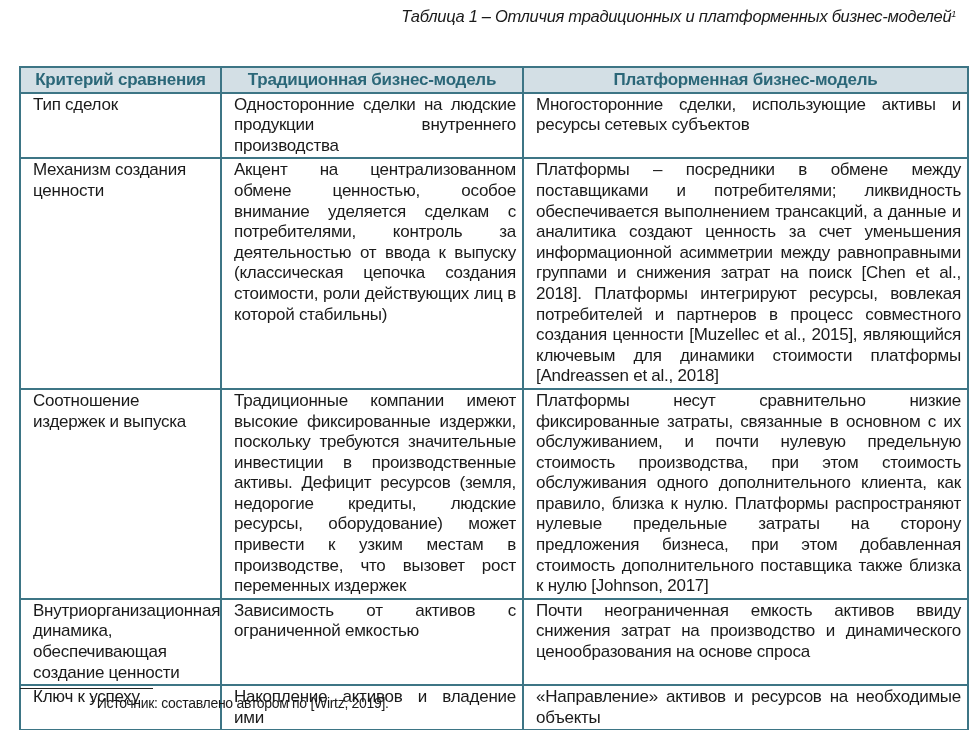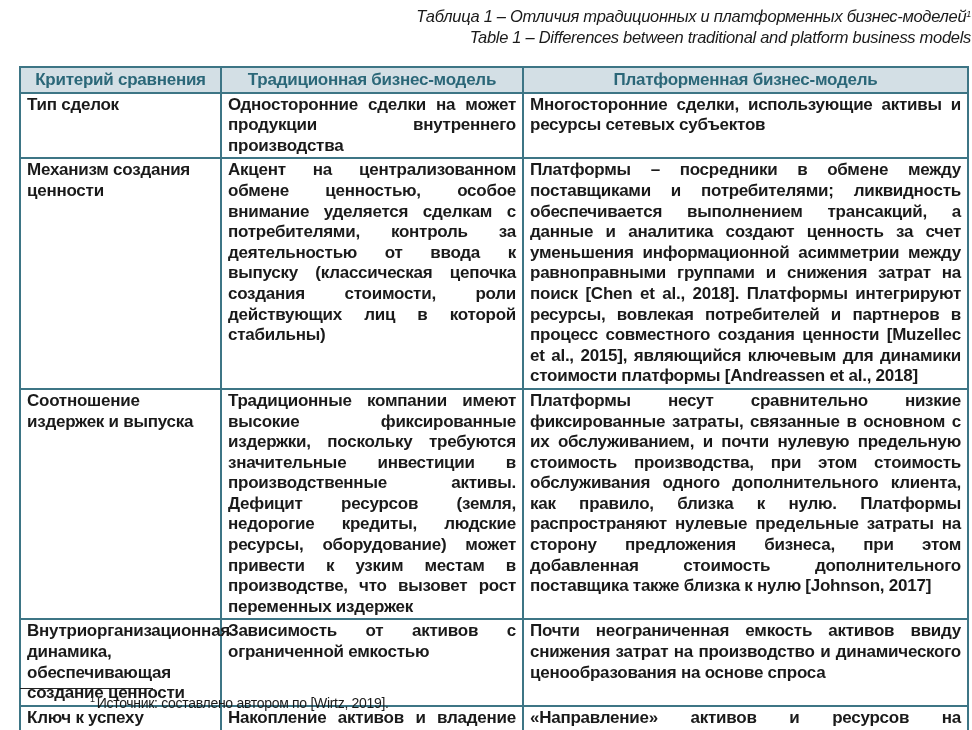--- a/index.html
+++ b/index.html
@@ -2,35 +2,34 @@
 <html><head>
 <meta charset="utf-8">
 <style>
   html, body { margin: 0; padding: 0; background: #ffffff; }
   body {
     width: 972px; height: 730px; position: relative; overflow: hidden;
     font-family: "Liberation Sans", "DejaVu Sans", sans-serif;
     color: #1a1a1a;
   }
   .caption {
-    position: absolute; right: 1px; top: 6px;
+    position: absolute; right: 16px; top: 6px;
     text-align: right; font-style: italic; font-size: 16.5px; line-height: 21px;
     letter-spacing: -0.3px;
   }
   .caption sup { font-size: 9px; vertical-align: top; position: relative; top: -2px; }
   table.main {
     position: absolute; left: 19px; top: 66px; width: 948px;
     border-collapse: collapse; table-layout: fixed;
     font-size: 17px; line-height: 20.6px; letter-spacing: -0.25px;
   }
   table.main th, table.main td {
     border: 2px solid #3d7585;
     vertical-align: top;
-    padding: 1px 6px 1px 6px;
-    font-weight: bold;
+    padding: 1px 6px 1px 12px;
   }
   table.main th {
     background: #d3dfe5; color: #2b6778; font-weight: bold;
     text-align: center; padding: 2px 6px 1px 6px; height: 19px;
   }
   td.c0 { text-align: left; }
   td.j { text-align: justify; text-align-last: left; }
   .footnote-rule {
     position: absolute; left: 20px; top: 688px; width: 133px; height: 0;
     border-top: 1.5px solid #222;
@@ -38,40 +37,39 @@
   .footnote {
     position: absolute; left: 42px; top: 695px; font-size: 14px; letter-spacing: -0.3px; margin-left: 48px;
   }
   .footnote sup { font-size: 9px; vertical-align: top; position: relative; top: -1px; margin-right: 2px; }
 </style>
 </head>
 <body>
 
 <div class="caption">
   <div><span>Таблица 1 – Отличия традиционных и платформенных бизнес-моделей</span><sup>1</sup></div>
-  <div>Table 1 – Differences between traditional and platform business models</div>
 </div>
 
 <table class="main">
   <colgroup>
     <col style="width:201px">
     <col style="width:302px">
     <col style="width:445px">
   </colgroup>
   <thead>
     <tr>
       <th>Критерий сравнения</th>
       <th>Традиционная бизнес-модель</th>
       <th>Платформенная бизнес-модель</th>
     </tr>
   </thead>
   <tbody>
     <tr style="height:44px">
       <td class="c0">Тип сделок</td>
-      <td class="j">Односторонние сделки на может продукции внутреннего производства</td>
+      <td class="j">Односторонние сделки на людские продукции внутреннего производства</td>
       <td class="j">Многосторонние сделки, использующие активы и ресурсы сетевых субъектов</td>
     </tr>
     <tr style="height:185px">
       <td class="c0">Механизм создания ценности</td>
       <td class="j">Акцент на централизованном обмене ценностью, особое внимание уделяется сделкам с потребителями, контроль за деятельностью от ввода к выпуску (классическая цепочка создания стоимости, роли действующих лиц в которой стабильны)</td>
       <td class="j">Платформы – посредники в обмене между поставщиками и потребителями; ликвидность обеспечивается выполнением трансакций, а данные и аналитика создают ценность за счет уменьшения информационной асимметрии между равноправными группами и снижения затрат на поиск [Chen et al., 2018]. Платформы интегрируют ресурсы, вовлекая потребителей и партнеров в процесс совместного создания ценности [Muzellec et al., 2015], являющийся ключевым для динамики стоимости платформы [Andreassen et al., 2018]</td>
     </tr>
     <tr style="height:165px">
       <td class="c0">Соотношение издержек и выпуска</td>
       <td class="j">Традиционные компании имеют высокие фиксированные издержки, поскольку требуются значительные инвестиции в производственные активы. Дефицит ресурсов (земля, недорогие кредиты, людские ресурсы, оборудование) может привести к узким местам в производстве, что вызовет рост переменных издержек</td>

